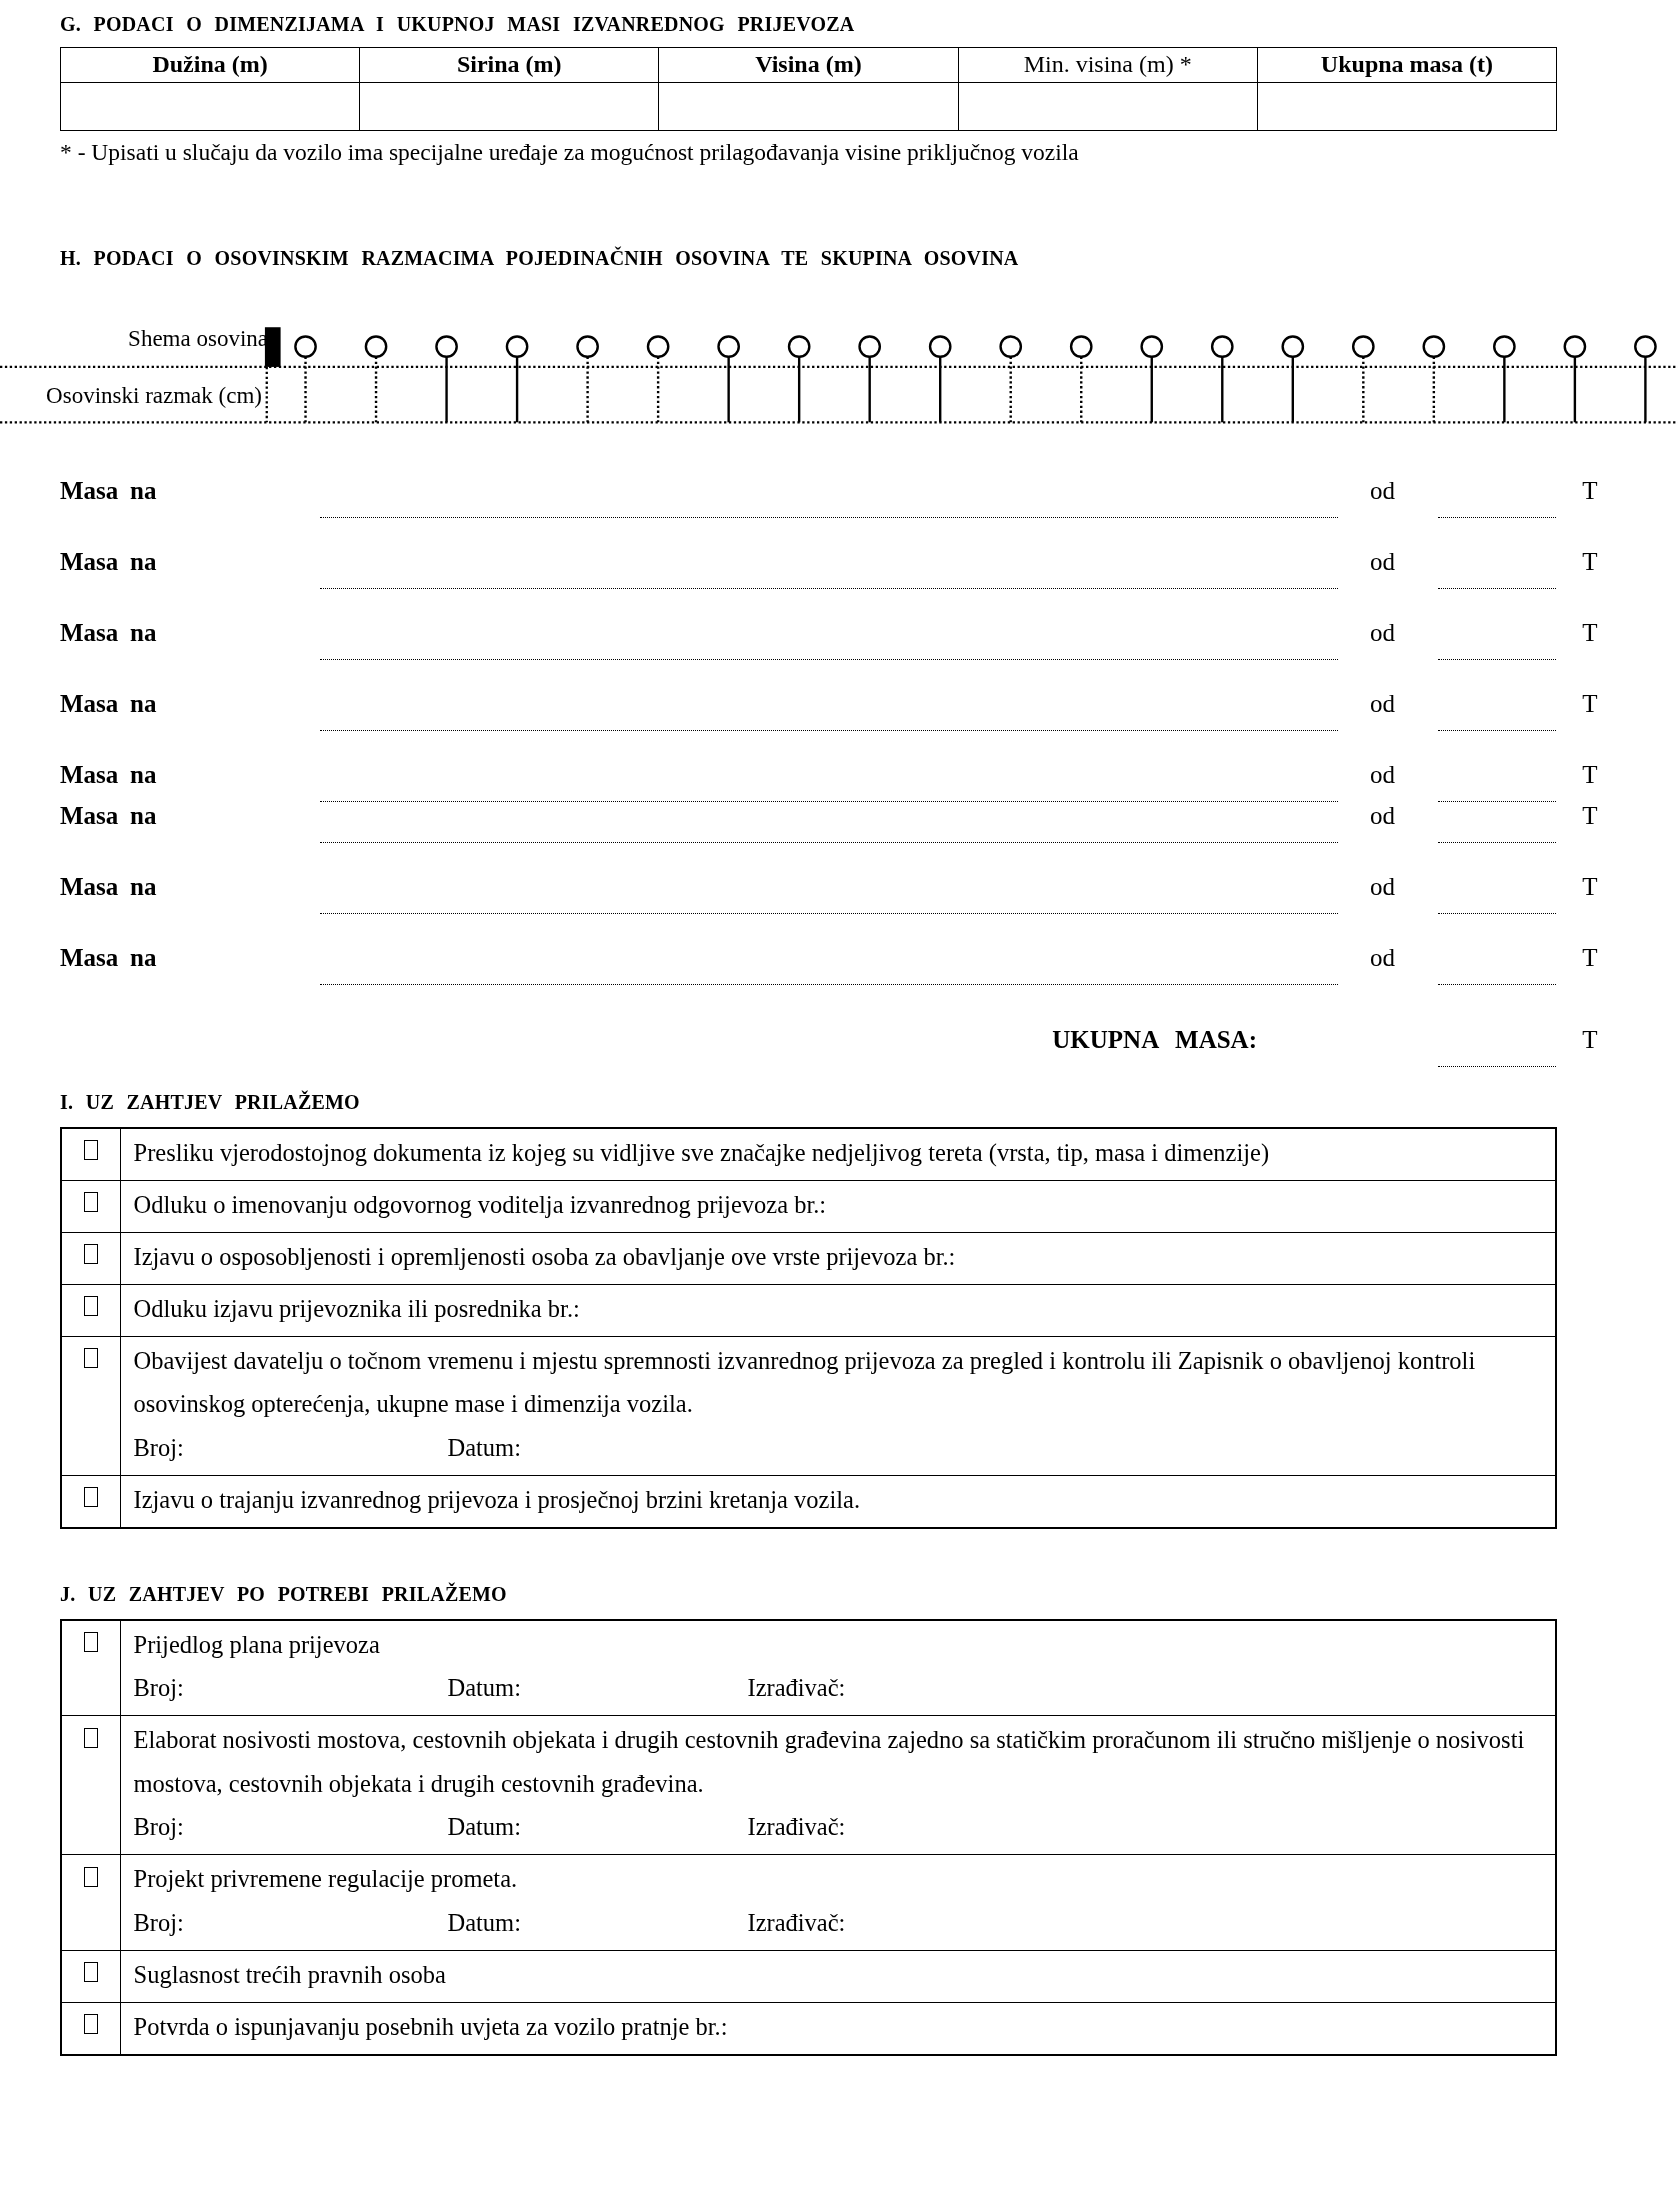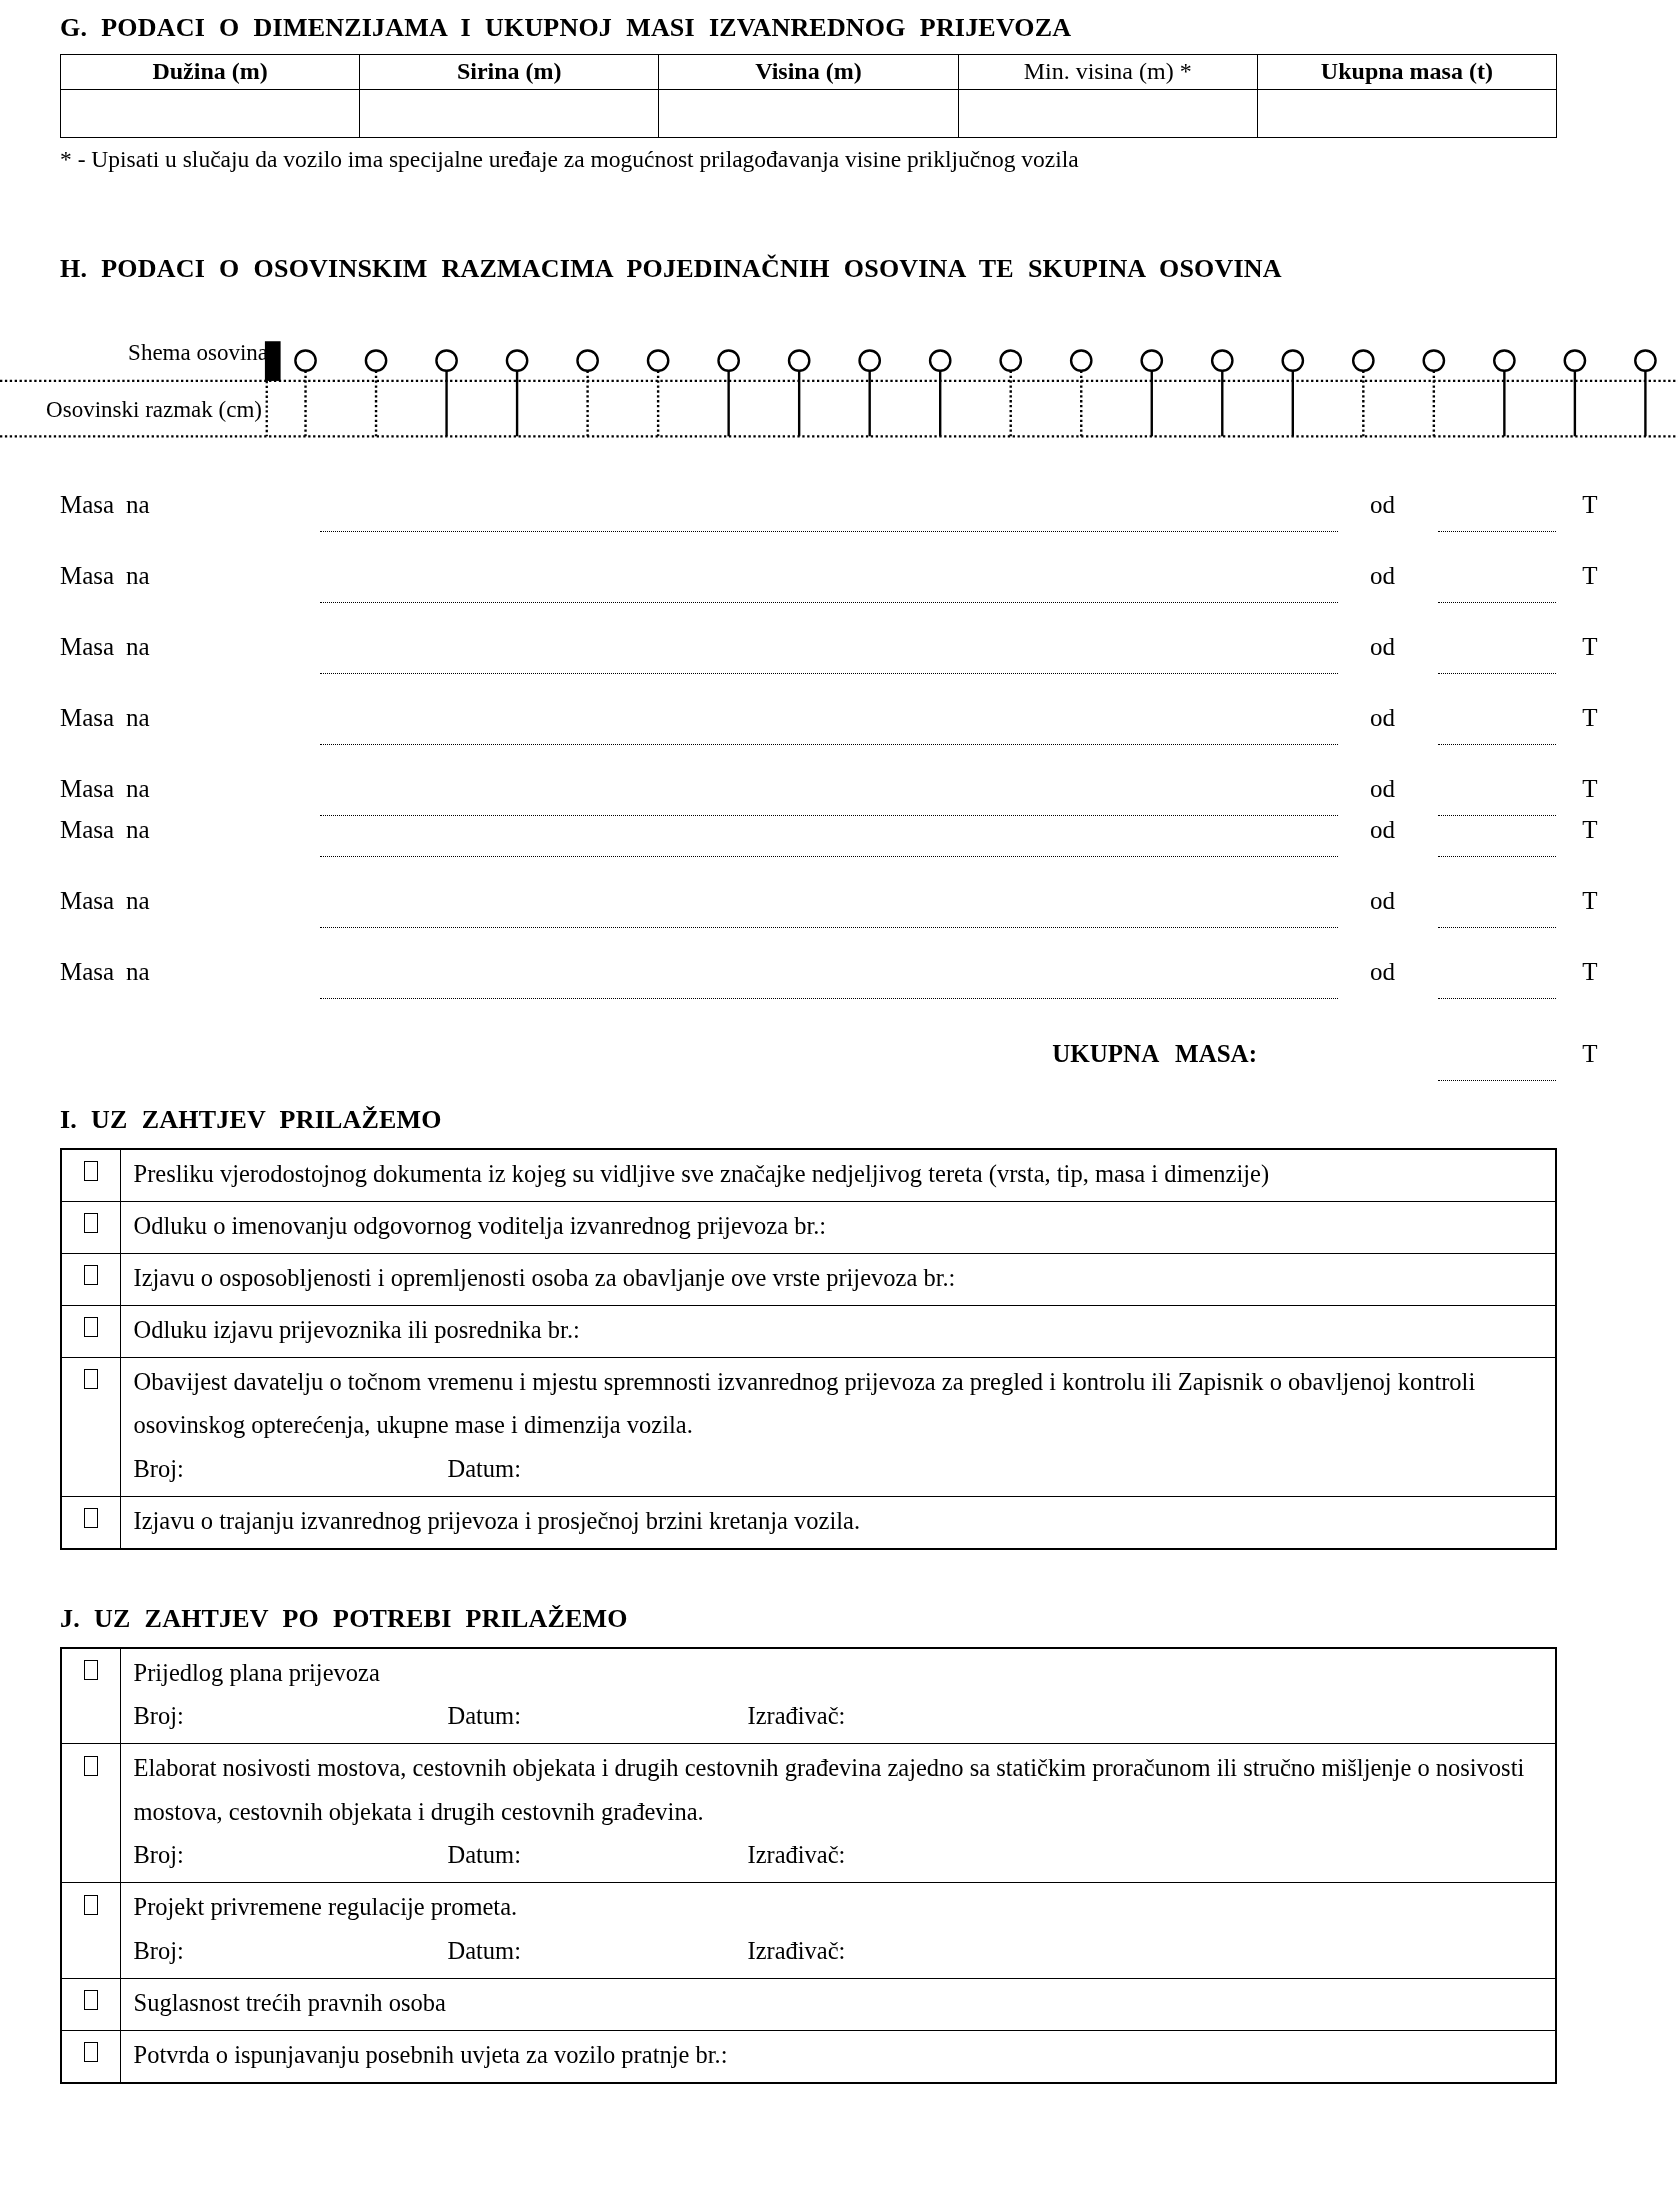--- a/index.html
+++ b/index.html
@@ -4,21 +4,21 @@
 <style>
   * { box-sizing: border-box; }
   html,body { margin:0; padding:0; }
   body {
     width:1679px; height:2203px; overflow:hidden;
     background:#ffffff; color:#000;
     font-family:"Liberation Serif", serif; font-size:25px;
   }
   .page { padding:5.5px 55px 0 60px; position:relative; }
 
-  .sec-title { font-weight:bold; font-size:26px; word-spacing:7.4px; margin:0; letter-spacing:0.2px; }
+  .sec-title { font-weight:bold; font-size:20px; word-spacing:7.4px; margin:0; letter-spacing:0.2px; }
   #g-title { margin-top:7.4px; }
   #h-title { margin-top:81px; }
   #i-title { margin-top:24px; }
   #j-title { margin-top:54px; }
 
   table.gtable { border-collapse:collapse; width:1497px; margin-top:11px; table-layout:fixed;border-radius:19px; }
   table.gtable td { border:1.8px solid #000; text-align:center; padding:0; }
   table.gtable tr.ghead td { font-weight:bold; height:35px; font-size:24px; }
   table.gtable tr.ghead td:nth-child(4) { font-weight:normal; }
   table.gtable tr.gbody td { height:48px; }
@@ -28,21 +28,21 @@
   .scheme { position:relative; margin:48px -55px 0 -60px; height:120px; }
   .scheme svg { display:block; }
   .scheme-label { position:absolute; font-size:23px; white-space:nowrap; }
   #scheme-label1 { top:7.4px;  left:8px; width:260px; text-align:right; }
   #scheme-label2 { top:65px; left:0; width:262px; text-align:right; }
 
   
   .mass-rows { margin-top:39px; }
   .masa-row { display:flex; align-items:flex-end; margin-top:30px; }
   .masa-row.tight { margin-top:0px; }
-  .masa-label { width:260px; font-weight:normal; word-spacing:5.5px; margin-bottom:13px; }
+  .masa-label { width:260px; font-weight:bold; word-spacing:5.5px; margin-bottom:13px; }
   .fill-line  { flex:1; border-bottom:1.8px dotted #000; height:9.2px; }
   .od-label   { width:89px; text-align:center; margin-bottom:13px; }
   .fill-short { width:118px; border-bottom:1.8px dotted #000; height:9.2px; margin-left:11px; }
   .t-label    { width:68px; text-align:center; margin-bottom:13px; }
   .total-row  { display:flex; align-items:flex-end; margin-top:41px; }
   .total-label{ margin-left:auto; font-weight:bold; word-spacing:11px; margin-bottom:13px; }
   .total-row .fill-short { margin-left:181px; }
 
   
   table.check { border-collapse:collapse; width:1497px; margin-top:13px; border:2.8px solid #000; }

